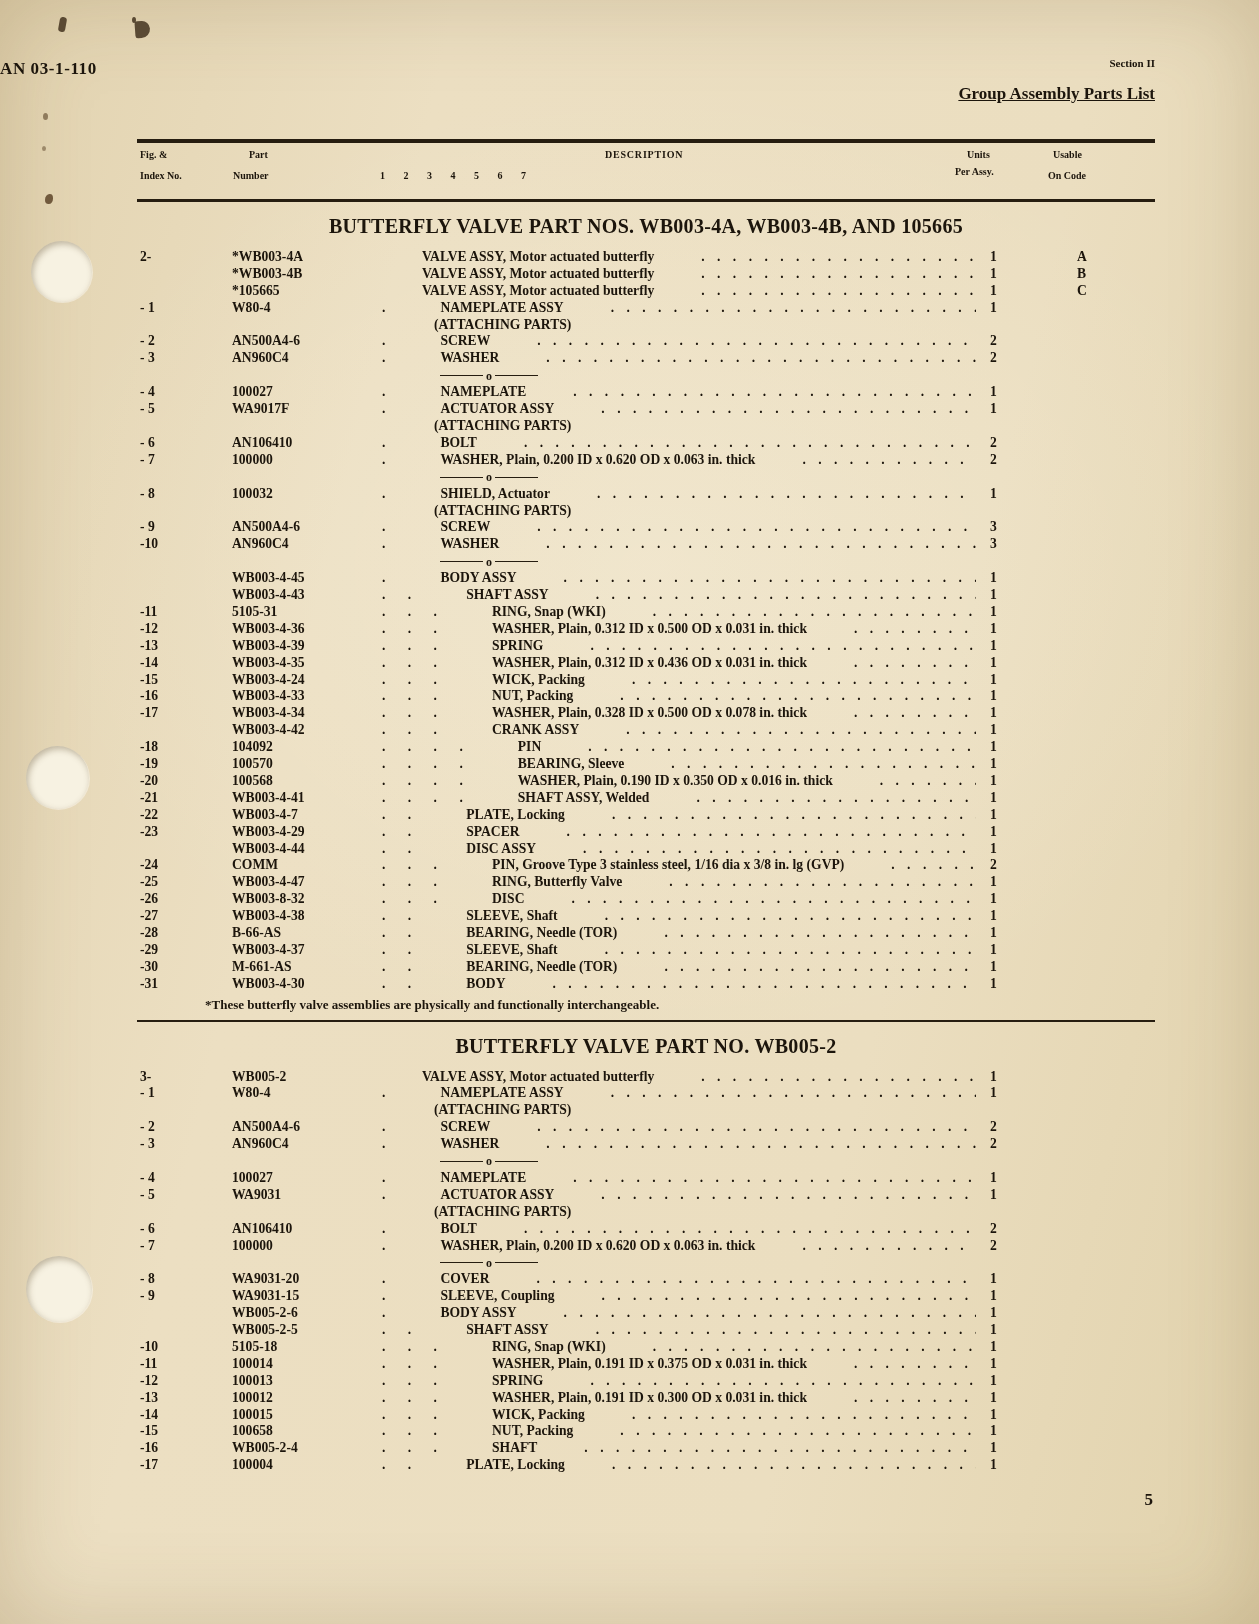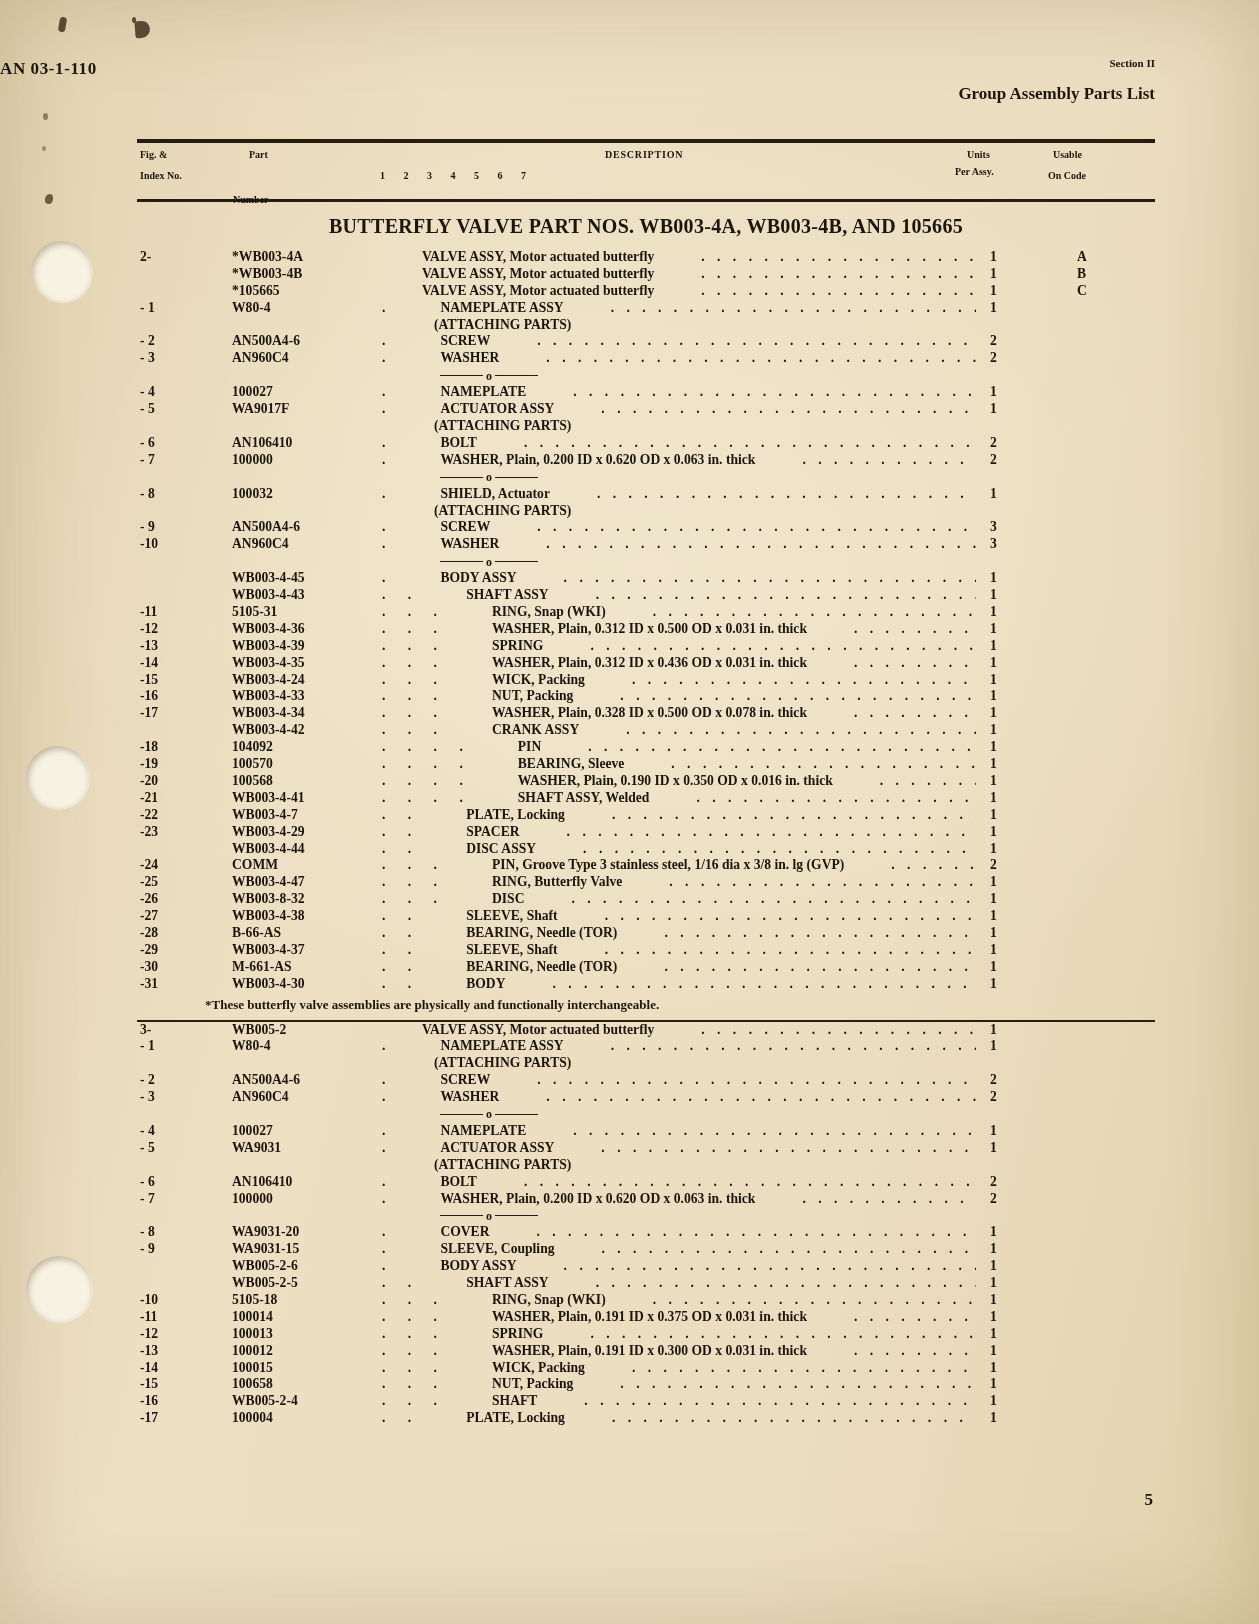--- a/index.html
+++ b/index.html
@@ -27,30 +27,30 @@
   
   .hole { position:absolute; border-radius:50%; background:#f7f2e2;
           box-shadow: inset 2px 3px 6px rgba(90,70,35,0.35), 1px 1px 0 rgba(255,255,255,0.4); }
   .hole1 { left:31px; top:241px; width:61px; height:61px; }
   .hole2 { left:26px; top:746px; width:63px; height:63px; }
   .hole3 { left:26px; top:1256px; width:66px; height:66px; }
   
   .doc-number { position:absolute; top:59px; left:0; right:0; text-align:left;
                 font-size:17px; font-weight:bold; letter-spacing:.6px; }
   .section-label { position:absolute; top:57px; right:104px; font-size:11px; font-weight:bold; }
-  .section-subtitle { position:absolute; top:84px; right:104px; font-size:17px; font-weight:bold; }
+  .section-subtitle { position:absolute; top:84px; right:104px; font-size:17px; font-weight:bold;text-decoration:underline; }
   .pageno { position:absolute; top:1490px; right:106px; font-size:17px; font-weight:bold; }
   
   .table { position:absolute; left:137px; top:139px; width:1018px; }
   .rule-top { border-top:4px solid #261d10; }
   .rule-mid { border-top:3px solid #261d10; }
   .thead { position:relative; height:56px; font-size:10px; font-weight:bold; }
   .thead span { position:absolute; white-space:nowrap; }
   .h-fig1 { left:3px; top:6px; }   .h-fig2 { left:3px; top:27px; }
-  .h-part1 { left:112px; top:6px; } .h-part2 { left:96px; top:27px;margin-top:24px; }
+  .h-part1 { left:112px; top:6px; } .h-part2 { left:96px; top:27px; }
   .h-nums { left:243px; top:27px; word-spacing:16px; }
   .h-desc { left:468px; top:6px; letter-spacing:.8px; }
   .h-units1 { left:830px; top:6px; } .h-units2 { left:818px; top:23px; }
   .h-use1 { left:916px; top:6px; }  .h-use2 { left:911px; top:27px; }
   
   .sec-title { text-align:center; font-size:20px; font-weight:bold; letter-spacing:.3px; margin:13px 0 11px; }
   .section-rule { border-top:2.5px solid #261d10; margin-top:7px; }
   .row { display:flex; align-items:baseline; line-height:16.9px; height:16.9px; font-size:13.6px; font-weight:bold; }
   .c-ix { flex:0 0 95px; padding-left:3px; white-space:pre; }
   .c-pn { flex:0 0 150px; white-space:nowrap; }
@@ -540,20 +540,21 @@
     <span class="c-desc">
       <span class="pre">. .</span>
       <span class="d">BODY</span>
       <span class="dots">. . . . . . . . . . . . . . . . . . . . . . . . . . . . . . . . . . . . . . . . . . . . . . . . . . . . . . . . . . . . . . . . . . . . . . . . . . . . . . . . . . . . . . . . . . . . . . . . . . . . . . . . . . . . . . </span>
     </span>
     <span class="c-u">1</span>
     <span class="c-code"></span>
   </div>
         <div class="footnote">*These butterfly valve assemblies are physically and functionally interchangeable.</div>
         <div class="section-rule"></div>
+        <div class="sec-title">BUTTERFLY VALVE PART NO. WB005-2</div>
         <div class="row">
     <span class="c-ix">3-</span>
     <span class="c-pn">WB005-2</span>
     <span class="c-desc">
       <span class="pre"></span>
       <span class="d">VALVE ASSY, Motor actuated butterfly</span>
       <span class="dots">. . . . . . . . . . . . . . . . . . . . . . . . . . . . . . . . . . . . . . . . . . . . . . . . . . . . . . . . . . . . . . . . . . . . . . . . . . . . . . . . . . . . . . . . . . . . . . . . . . . . . . . . . . . . . . </span>
     </span>
     <span class="c-u">1</span>
     <span class="c-code"></span>

